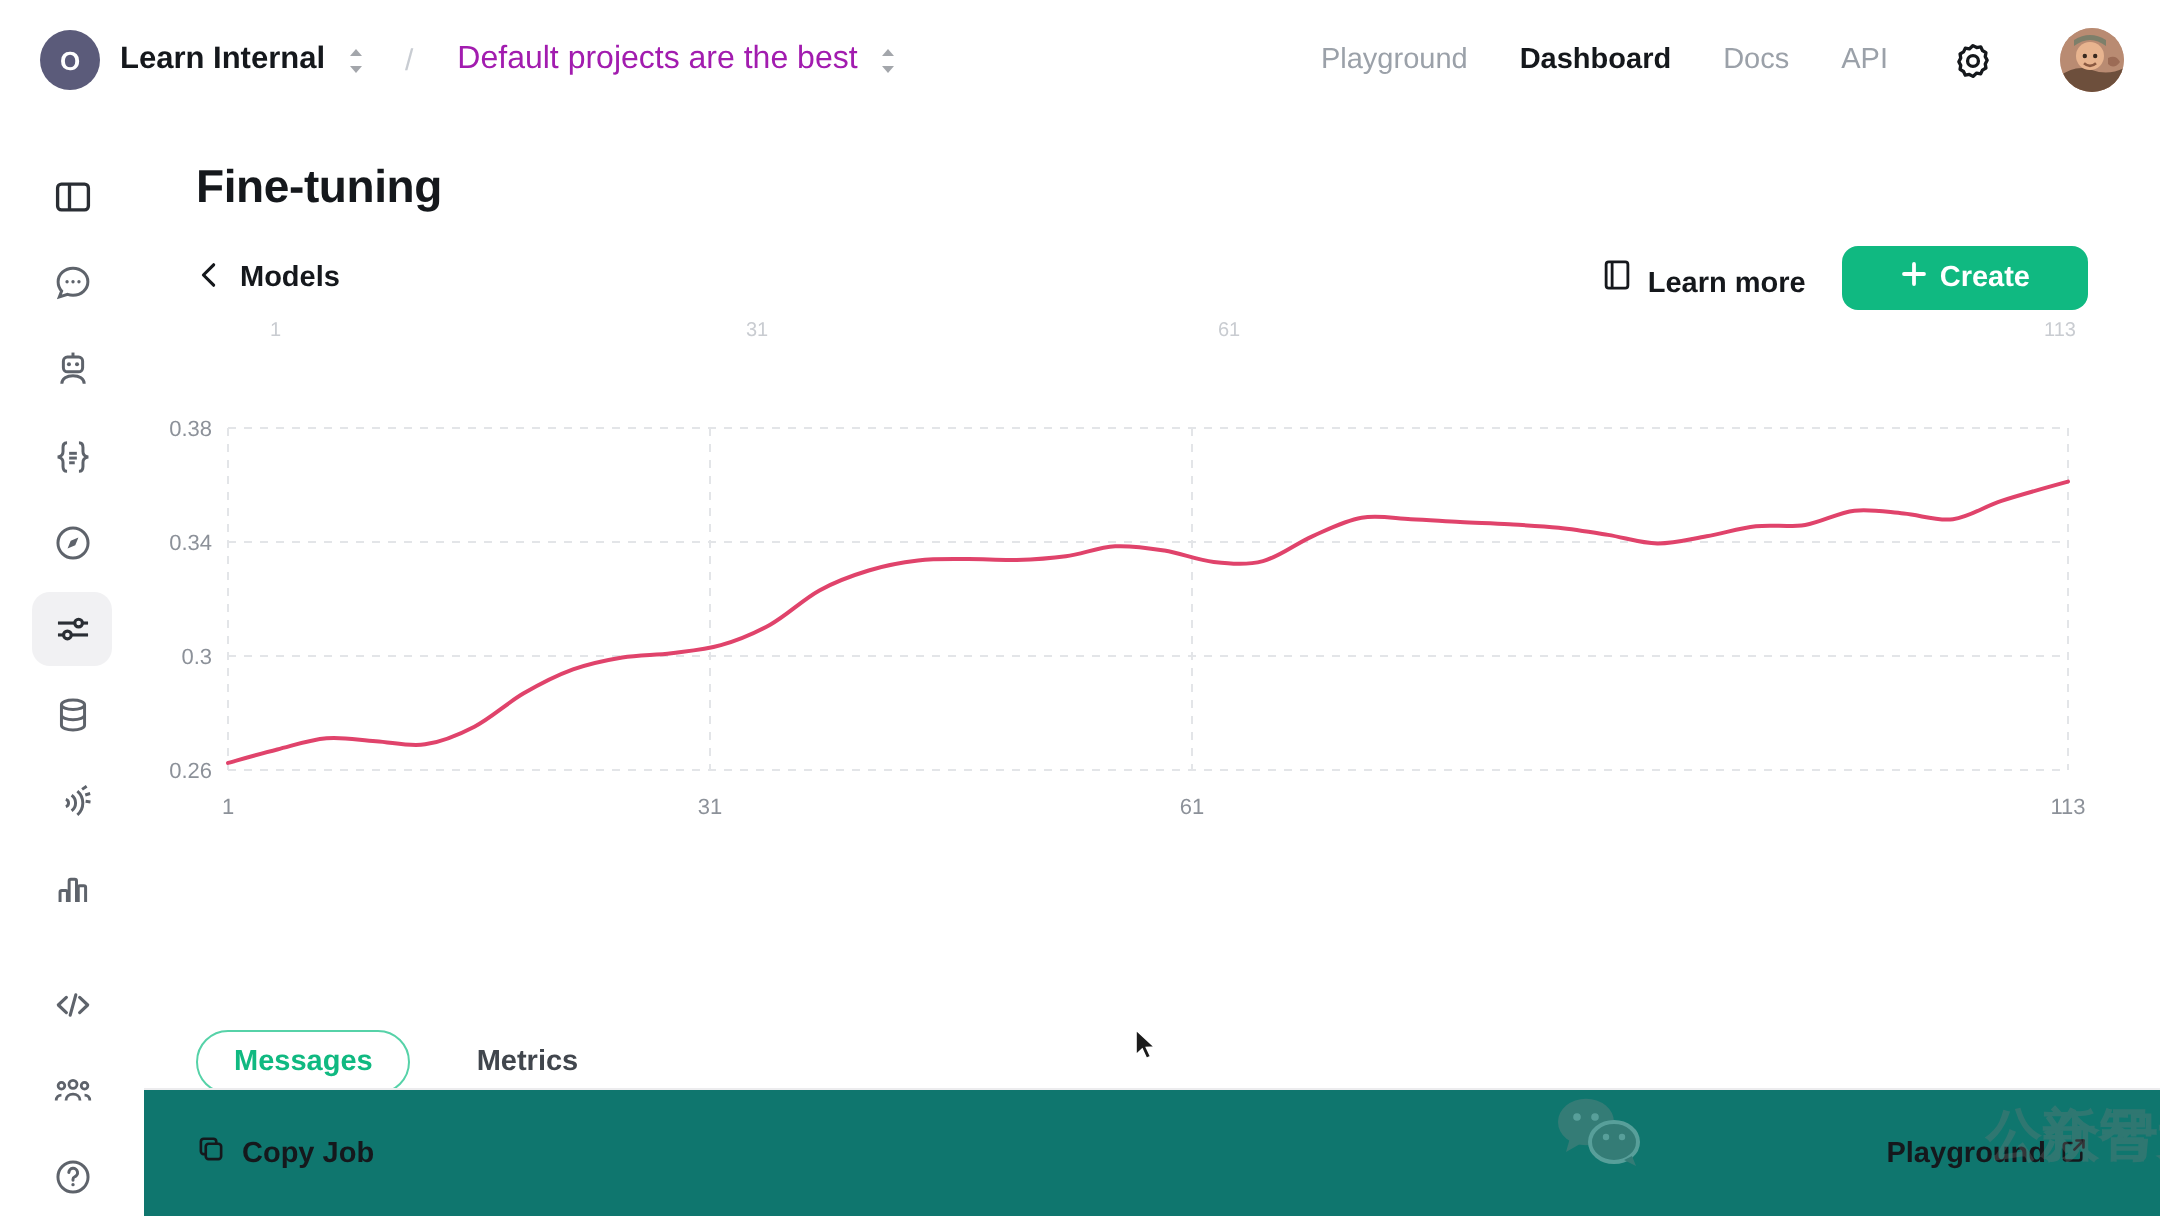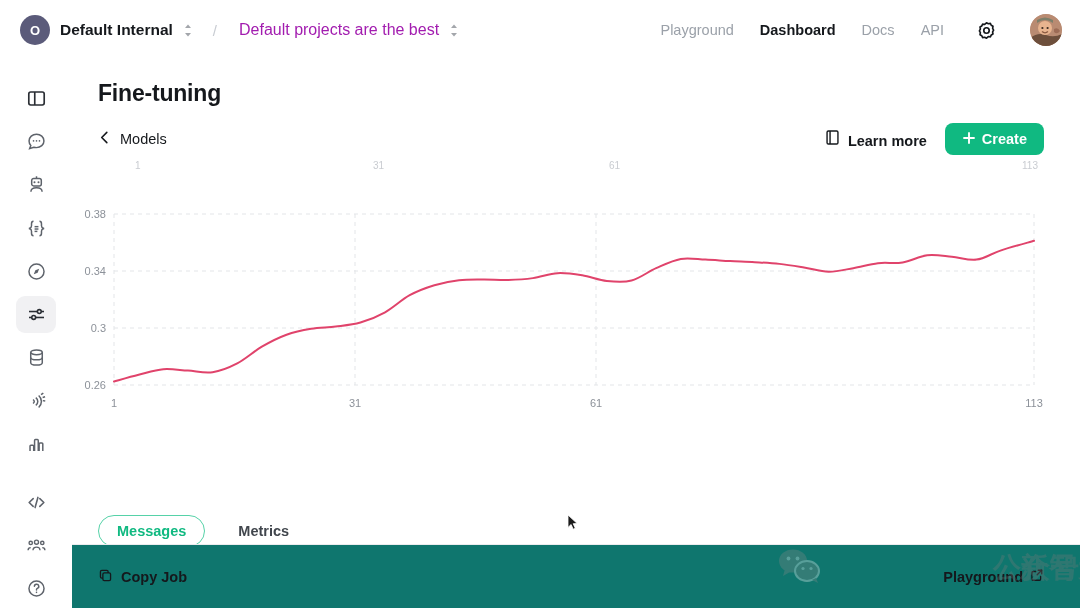--- a/index.html
+++ b/index.html
@@ -53,28 +53,28 @@
   .rail-item svg { display:block; }
   .rail-gap { height:6px; }
 
   
   .main { position:absolute; top:60px; left:72px; width:1008px; height:548px; }
   .page-title { font-size:23px; font-weight:700; color:#15181c; padding:20px 0 0 26px; letter-spacing:-.2px;}
 
   .subbar {
     display:flex; align-items:center; padding:16px 36px 0 26px; height:48px;
   }
-  .back-link { display:flex; align-items:center; gap:9px; font-size:14.5px; font-weight:400; color:#15181c; }
+  .back-link { display:flex; align-items:center; gap:9px; font-size:14.5px; font-weight:700; color:#15181c; }
   .subbar-right { margin-left:auto; display:flex; align-items:center; gap:18px; }
   .learn-more { display:flex; align-items:flex-end; gap:8px; font-size:14.5px; font-weight:700; color:#15181c; }
   .create-btn {
     display:flex; align-items:center; gap:6px;
     background:#10b981; color:#fff; border:none;
     font-size:14.5px; font-weight:700;
-    padding:0 17px; height:32px; border-radius:8px;
+    padding:0 29px; height:32px; border-radius:8px;
     font-family:"Liberation Sans", sans-serif; cursor:pointer;
   }
 
   
   .chart-wrap { position:absolute; top:95px; left:0; width:1008px; height:340px; overflow:hidden; }
   .chart-clip-top { position:absolute; top:0; left:0; width:1008px; height:30px; }
   .ghost-tick { position:absolute; font-size:10px; color:#c9ccd1; top:5px; }
 
   .chart-svg { position:absolute; top:30px; left:0; }
 
@@ -117,21 +117,21 @@
   .cursor { position:absolute; left:567px; top:514px; width:12px; height:18px; }
 </style>
 </head>
 <body>
 
 <div class="app">
 
   <div class="topbar">
     <div class="org-group">
       <div class="org-avatar">O</div>
-      <span class="org-name">Default Internal</span>
+      <span class="org-name">Learn Internal</span>
       <span>
         <svg class="chev-updown" viewBox="0 0 10 15">
             <path d="M5 1.5 L8 5 L2 5 Z" fill="#6b7078"></path>
             <path d="M5 13.5 L8 10 L2 10 Z" fill="#6b7078"></path>
           </svg>
       </span>
       <span class="crumb-sep">/</span>
       <span class="proj-name">Default projects are the best</span>
       <span>
         <svg class="chev-updown" viewBox="0 0 10 15">

